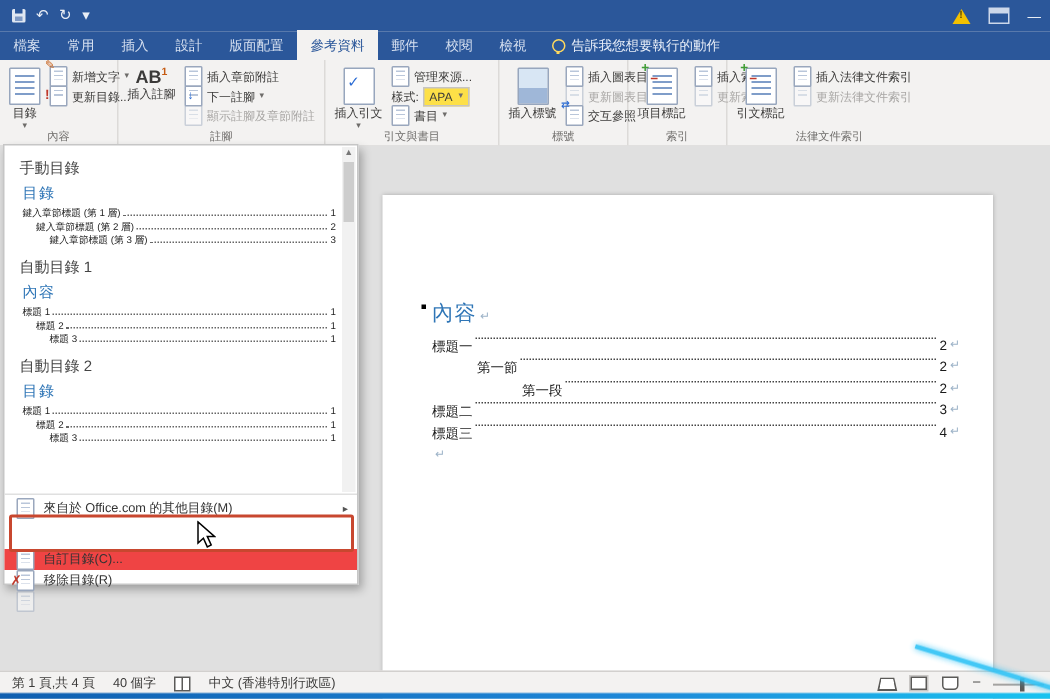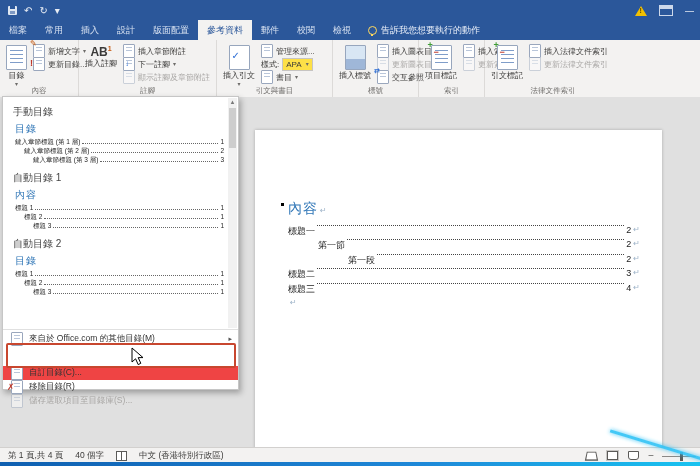--- a/index.html
+++ b/index.html
@@ -423,21 +423,20 @@
       <span class="mi-label">自訂目錄(C)...</span>
     </div>
     <div class="mitem">
       <span class="micon">
           <span class="ovl rx" style="left:-5px;top:2px;">✗</span>
         </span>
       <span class="mi-label">移除目錄(R)</span>
     </div>
     <div class="mitem disabled">
       <span class="micon dim"></span>
-      <span class="mi-label">儲存選取項目至目錄庫(S)...</span>
     </div>
   </div>
 
   <div class="redbox"></div>
   <svg class="cursor" width="13" height="19" viewBox="0 0 13 19">
     <polygon points="1,1 1,15 4.6,11.8 7.2,17.6 9.8,16.3 7.2,10.6 12,10.6" fill="#ffffff" stroke="#000000" stroke-width="1"></polygon>
   </svg>
 </div>
 
 <div class="statusbar">

